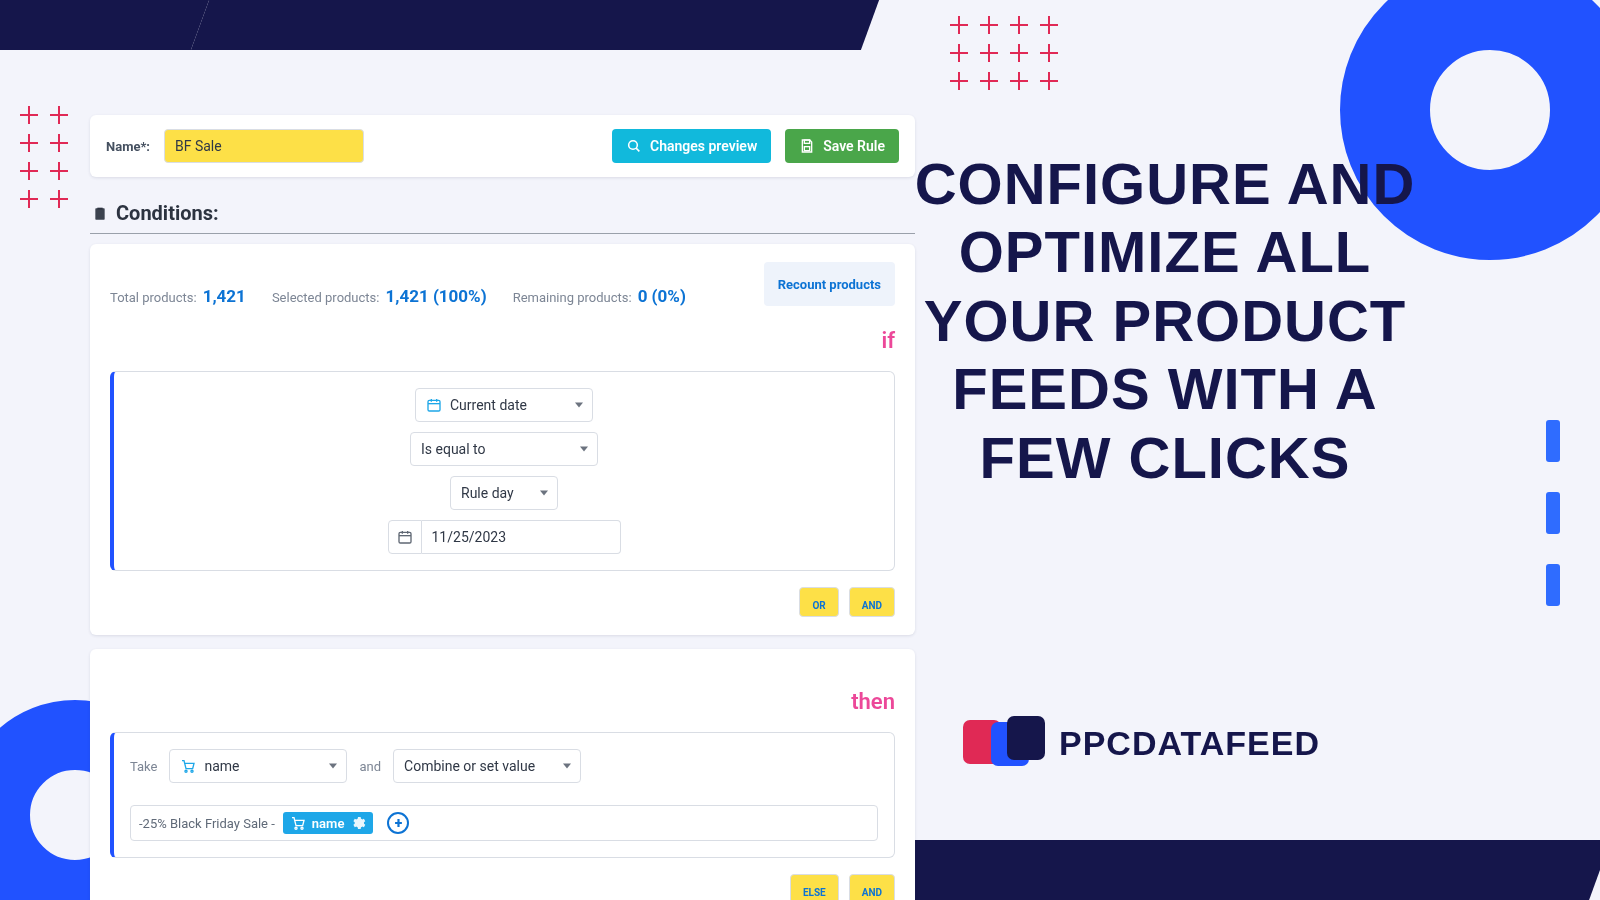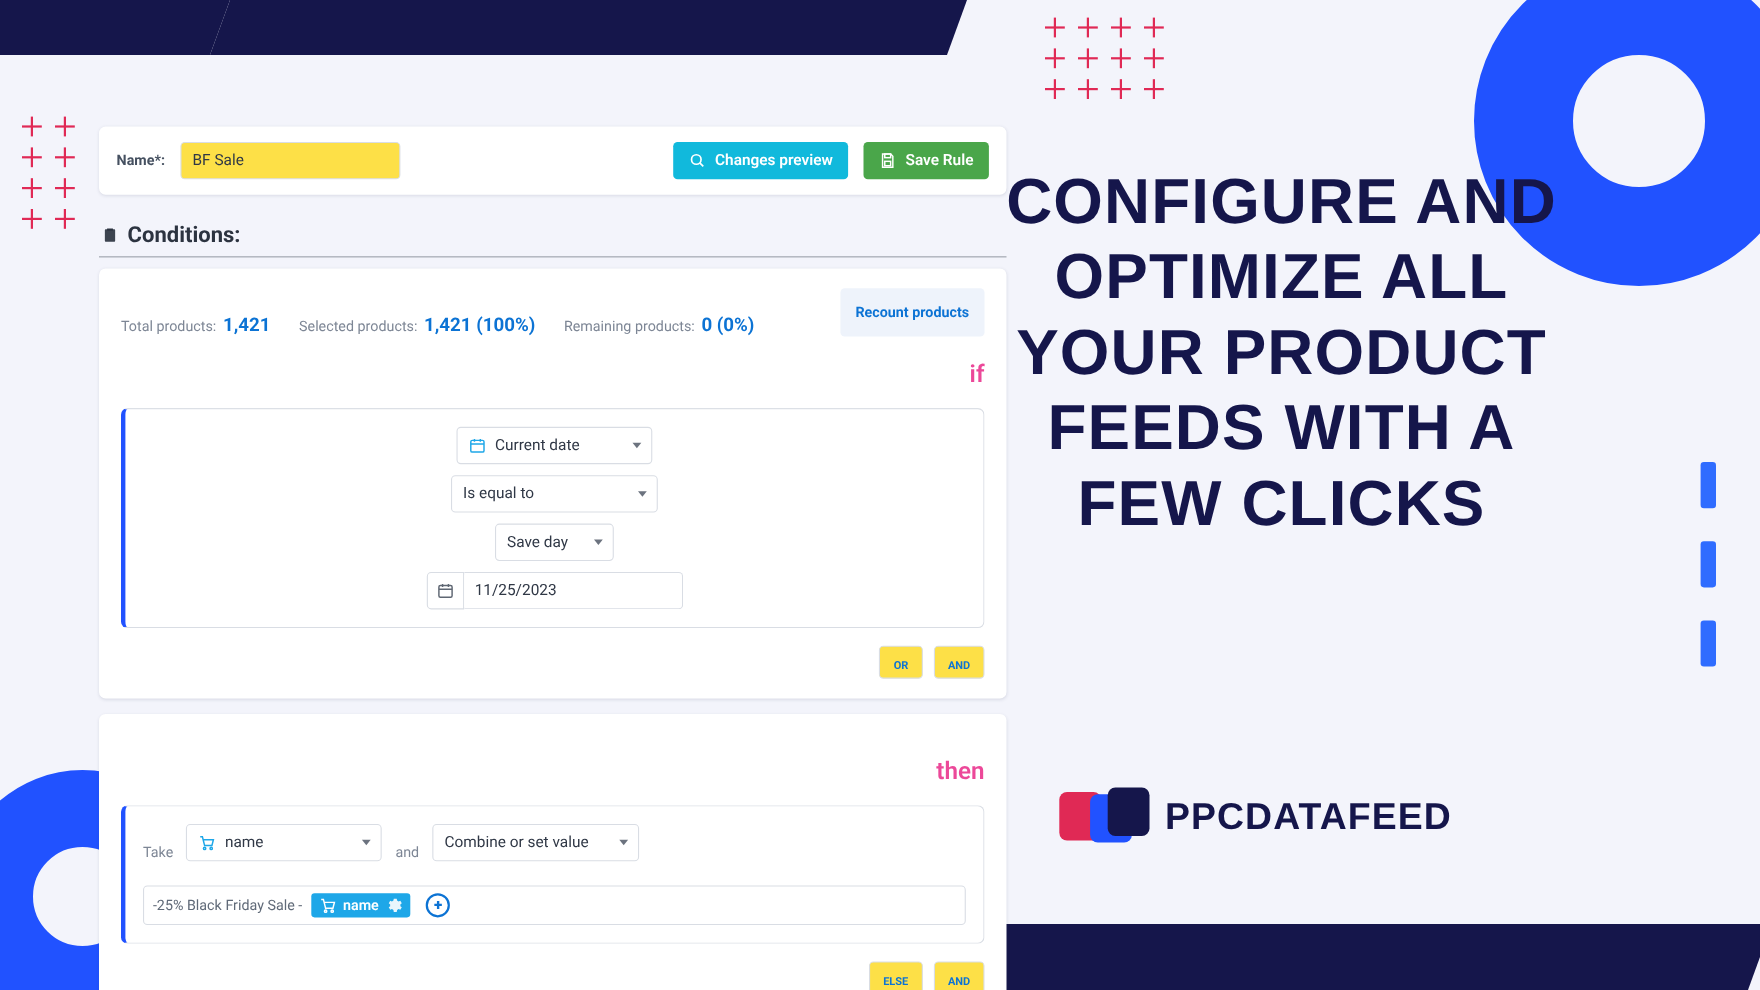--- a/index.html
+++ b/index.html
@@ -197,21 +197,21 @@
             <line x1="3" y1="10" x2="21" y2="10"></line>
             <line x1="8" y1="3" x2="8" y2="7"></line>
             <line x1="16" y1="3" x2="16" y2="7"></line>
           </svg>
         <span>Current date</span>
       </span>
       <span class="sel w170">
           <span>Is equal to</span>
         </span>
       <span class="sel w100">
-          <span>Save day</span>
+          <span>Rule day</span>
         </span>
       <span class="date-wrap">
         <span class="icon-btn">
           <svg class="ico" viewBox="0 0 24 24" fill="none" stroke="#5f6773" stroke-width="2">
               <rect x="3" y="5" width="18" height="16" rx="2"></rect>
               <line x1="3" y1="10" x2="21" y2="10"></line>
               <line x1="8" y1="3" x2="8" y2="7"></line>
               <line x1="16" y1="3" x2="16" y2="7"></line>
             </svg>
         </span>
@@ -222,21 +222,21 @@
     <div class="row-end">
       <button class="btn-outline">OR</button>
       <button class="btn-outline">AND</button>
     </div>
   </div>
 
   <div class="card pad">
     <div class="big">then</div>
 
     <div class="rule-block" style="flex-direction:column;align-items:stretch;">
-      <div style="display:flex;align-items:flex-end;gap:12px;">
+      <div style="display:flex;align-items:center;gap:12px;">
         <span class="take-label">Take</span>
         <span class="sel w160">
           <svg class="ico" viewBox="0 0 24 24" fill="none" stroke="#1ea7e8" stroke-width="2">
               <circle cx="9" cy="20" r="1.6"></circle>
               <circle cx="18" cy="20" r="1.6"></circle>
               <path d="M3 4h3l3 12h10l2-8H7"></path>
             </svg>
           <span>name</span>
         </span>
         <span class="take-label">and</span>

